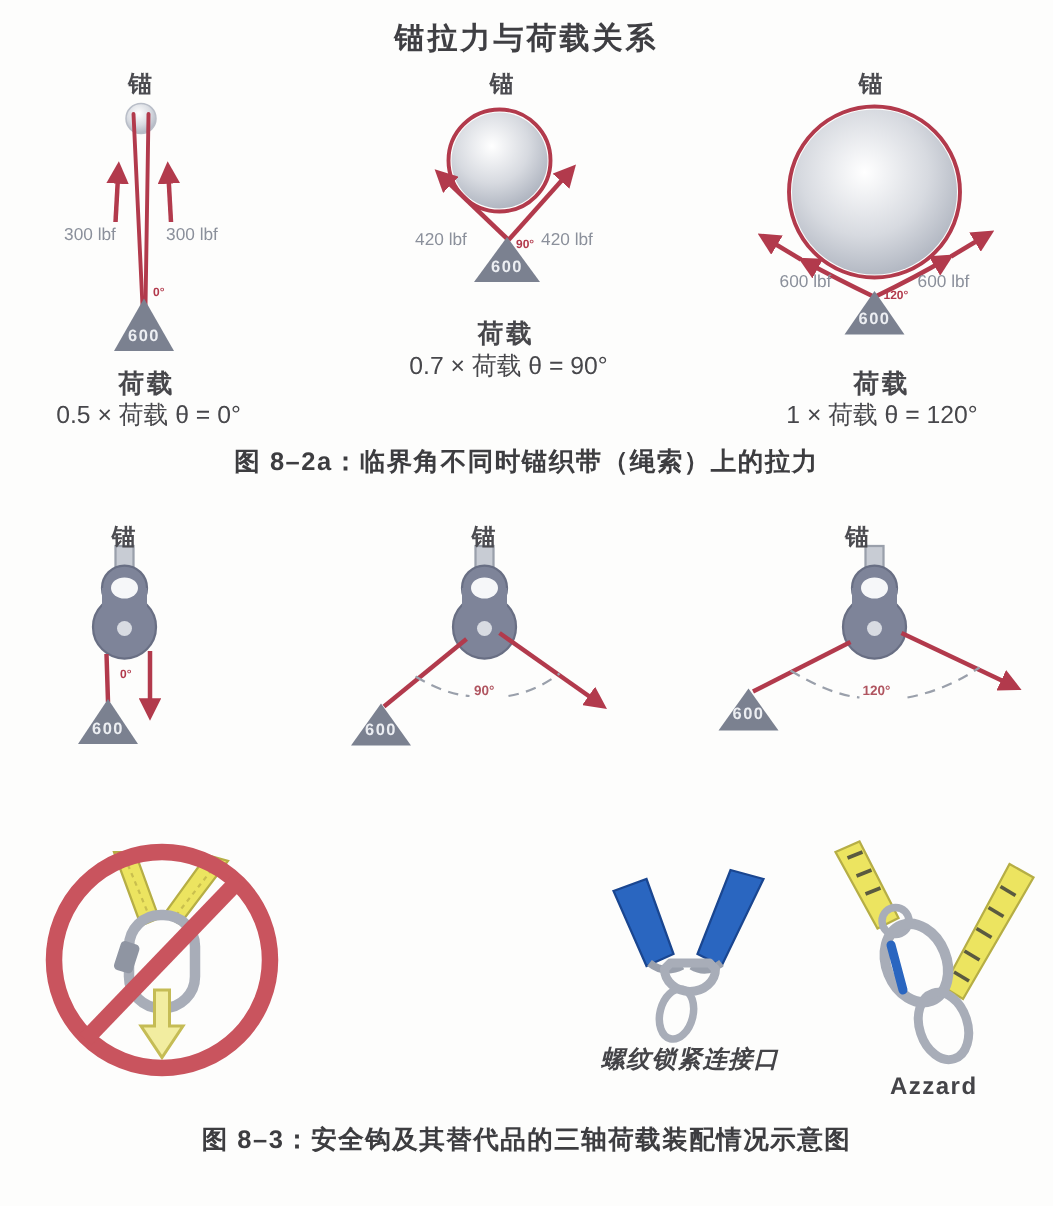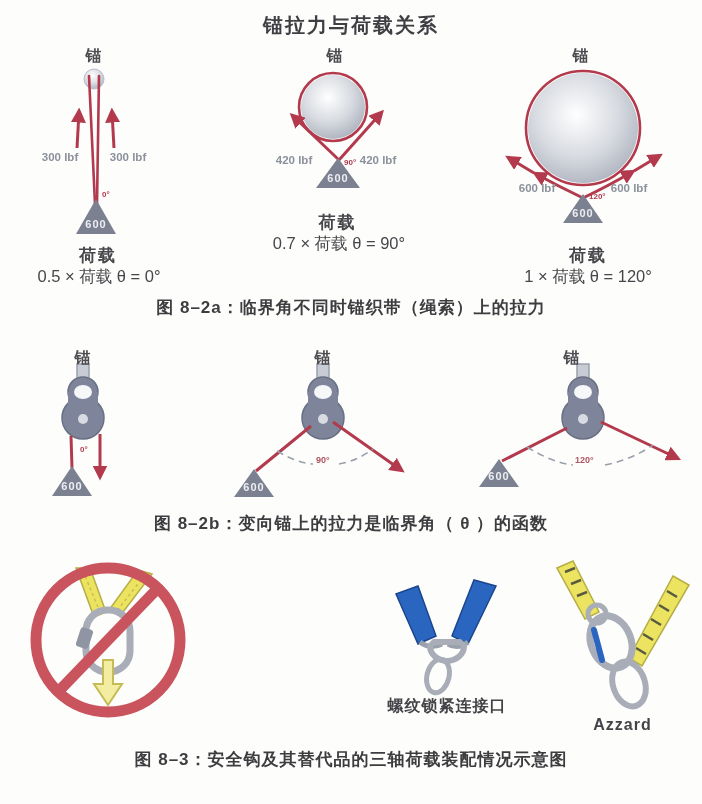--- a/index.html
+++ b/index.html
@@ -2,21 +2,21 @@
 <html><head>
 <meta charset="utf-8">
 <style>
   html,body{margin:0;padding:0;background:#fff;}
   #page{position:relative;width:702px;height:804px;background:#fdfdfc;overflow:hidden;
         font-family:"Liberation Sans","DejaVu Sans",sans-serif;padding-left:40px;}
   .abs{position:absolute;}
   .ctr{text-align:center;}
   .page-title{font-weight:bold;font-size:20px;color:#3f3f43;letter-spacing:2px;}
   .anchor-lbl{font-weight:bold;font-size:16px;color:#4b4b50;letter-spacing:1px;}
-  .force-lbl{font-weight:bold;font-size:11.5px;color:#8b909b;white-space:nowrap;}
+  .force-lbl{font-weight:normal;font-size:11.5px;color:#8b909b;white-space:nowrap;}
   .angle-lbl{font-weight:bold;font-size:8px;color:#b23a4c;white-space:nowrap;}
   .angle-lbl2{font-weight:bold;font-size:9px;color:#b05560;white-space:nowrap;}
   .tri-lbl{font-weight:bold;font-size:11px;color:#eceef2;letter-spacing:1px;}
   .load-lbl{font-weight:bold;font-size:17px;color:#47474b;letter-spacing:2px;}
   .formula{font-weight:normal;font-size:16.5px;color:#47474b;white-space:nowrap;}
   .caption{font-weight:bold;font-size:17px;color:#3d3d40;letter-spacing:1px;}
   .item-lbl{font-weight:bold;font-size:16px;color:#444448;letter-spacing:1px;white-space:nowrap;}
   svg{position:absolute;left:0;top:0;}
 </style>
 </head>
@@ -181,38 +181,37 @@
       <line x1="146" y1="74" x2="222" y2="110" stroke="#b23a4c" stroke-width="3" marker-end="url(#a6)"></line>
       <path d="M 72,99 Q 98,115 118,117" stroke="#9aa0ab" stroke-width="1.5" fill="none" stroke-dasharray="7,5"></path>
       <path d="M 150,117 Q 176,112 198,97" stroke="#9aa0ab" stroke-width="1.5" fill="none" stroke-dasharray="7,5"></path>
       <polygon points="44,111 24,139 64,139" fill="#7b8190"></polygon>
     </svg>
     <div class="abs ctr anchor-lbl" style="left:77px;top:0;width:80px;">锚</div>
     <div class="abs angle-lbl2" style="left:120px;top:107px;">120°</div>
     <div class="abs ctr tri-lbl" style="left:24px;top:122px;width:40px;">600</div>
   </div>
 
-  <div class="abs ctr caption" style="left:0;top:512px;width:702px;">图 8–2b：变向锚上的拉力是临界角（ θ ）的函数</div>
 
   <div class="abs" style="left:26px;top:558px;width:165px;height:165px;">
     <svg width="165" height="165" viewBox="0 0 165 165">
       <polygon points="50,10 64,10 80,54 68,59" fill="#ece460" stroke="#b6ae45" stroke-width="1.5"></polygon>
       <polygon points="112,12 126,16 94,58 83,52" fill="#ece460" stroke="#b6ae45" stroke-width="1.5"></polygon>
       <line x1="57" y1="13" x2="74" y2="54" stroke="#c9bf4e" stroke-width="1.5" stroke-dasharray="3,3"></line>
       <line x1="119" y1="17" x2="90" y2="54" stroke="#c9bf4e" stroke-width="1.5" stroke-dasharray="3,3"></line>
       <rect x="60" y="52" width="44" height="62" rx="21" fill="none" stroke="#a8adb8" stroke-width="7"></rect>
       <rect x="52" y="70" width="13" height="20" rx="3" fill="#8f95a2" transform="rotate(18 58 80)"></rect>
       <path d="M 77,102 L 87,102 L 87,126 L 96,126 L 82,147 L 68,126 L 77,126 Z" fill="#f2eda0" stroke="#c5bc55" stroke-width="2"></path>
       <circle cx="82" cy="82" r="72" fill="none" stroke="#c9545e" stroke-width="11"></circle>
       <line x1="133" y1="29" x2="31" y2="135" stroke="#c9545e" stroke-width="11"></line>
     </svg>
   </div>
 
 
-  <div class="abs" style="left:372px;top:558px;width:150px;height:165px;">
+  <div class="abs" style="left:385px;top:558px;width:150px;height:165px;font-style:italic;">
     <svg width="150" height="140" viewBox="0 0 150 140">
       <polygon points="24,36 46,28 64,78 46,86" fill="#2a66c0" stroke="#1a4690" stroke-width="1.5"></polygon>
       <polygon points="124,28 102,22 80,78 96,86" fill="#2a66c0" stroke="#1a4690" stroke-width="1.5"></polygon>
       <path d="M 48,84 Q 58,92 70,86" fill="none" stroke="#9aa0ac" stroke-width="5"></path>
       <path d="M 96,84 Q 86,92 76,86" fill="none" stroke="#9aa0ac" stroke-width="5"></path>
       <path d="M 58,88 A 17,15 0 1,0 92,88 L 88,84 L 62,84 Z" fill="none" stroke="#a8adb8" stroke-width="6" stroke-linejoin="round"></path>
       <ellipse cx="66" cy="118" rx="11" ry="17" fill="none" stroke="#a8adb8" stroke-width="5" transform="rotate(14 66 118)"></ellipse>
     </svg>
     <div class="abs ctr item-lbl" style="left:0;top:138px;width:150px;">螺纹锁紧连接口</div>
   </div>

